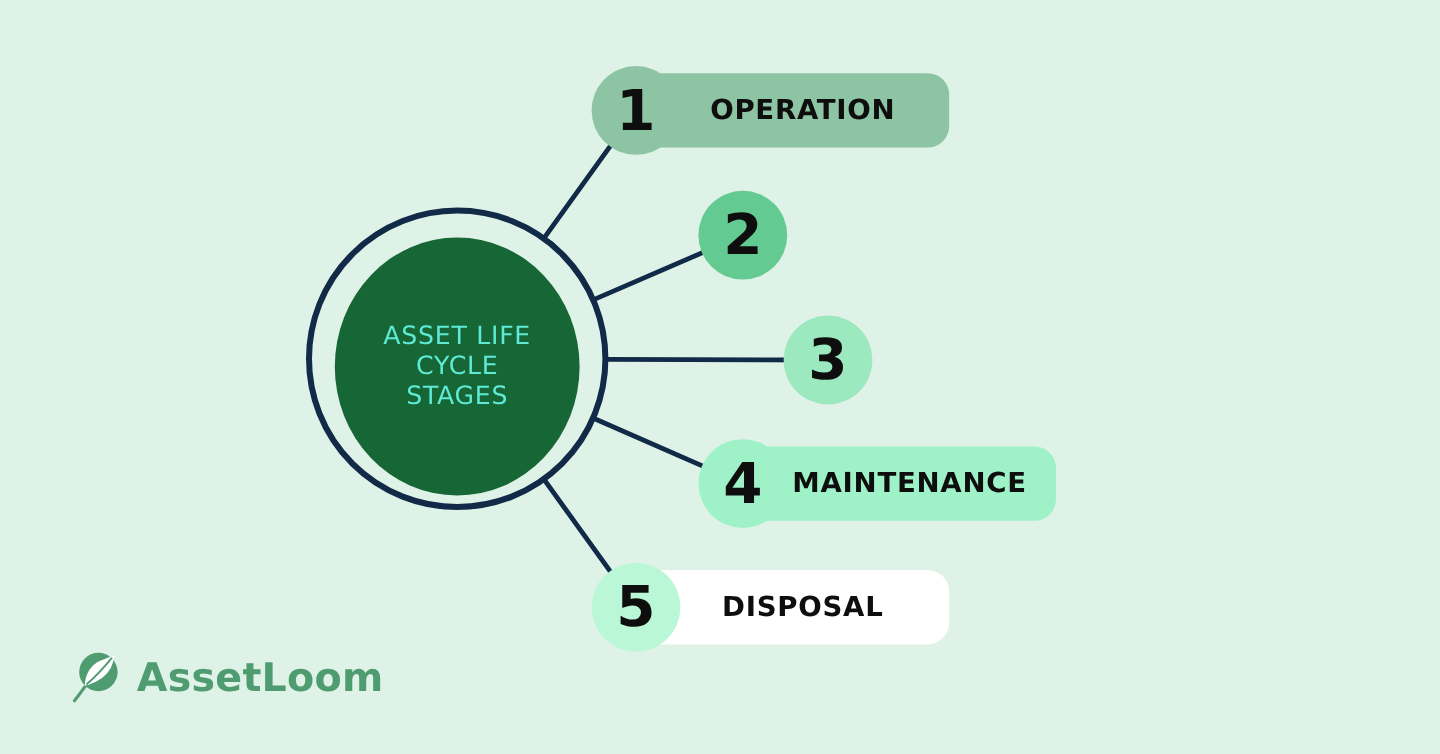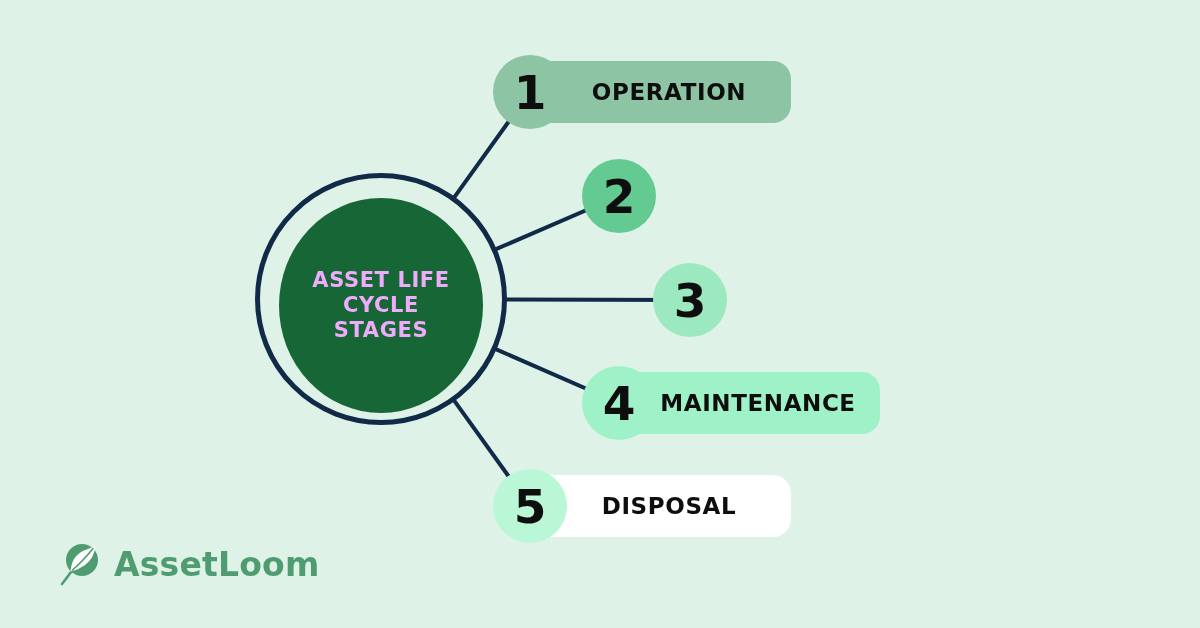--- a/index.html
+++ b/index.html
@@ -51,21 +51,21 @@
   .center-ring{
     position:absolute;left:255px;top:173px;width:252px;height:252px;
     border:5px solid var(--navy);border-radius:50%;z-index:3;
   }
   .center-ellipse{
     position:absolute;left:19px;top:20px;width:204px;height:215px;
     border-radius:50%;background:var(--center-green);
     display:flex;align-items:center;justify-content:center;
   }
   .center-title{
-    text-align:center;color:#f0abfc;font-size:21px;font-weight:700;
+    text-align:center;color:#5eead4;font-size:21px;font-weight:400;
     line-height:25px;letter-spacing:0.6px;
   }
 
   
   .logo{
     position:absolute;left:60px;top:540px;height:48px;z-index:3;
     display:flex;align-items:center;gap:14px;
   }
   .logo-text{
     font-size:33px;font-weight:600;color:var(--logo-green);

